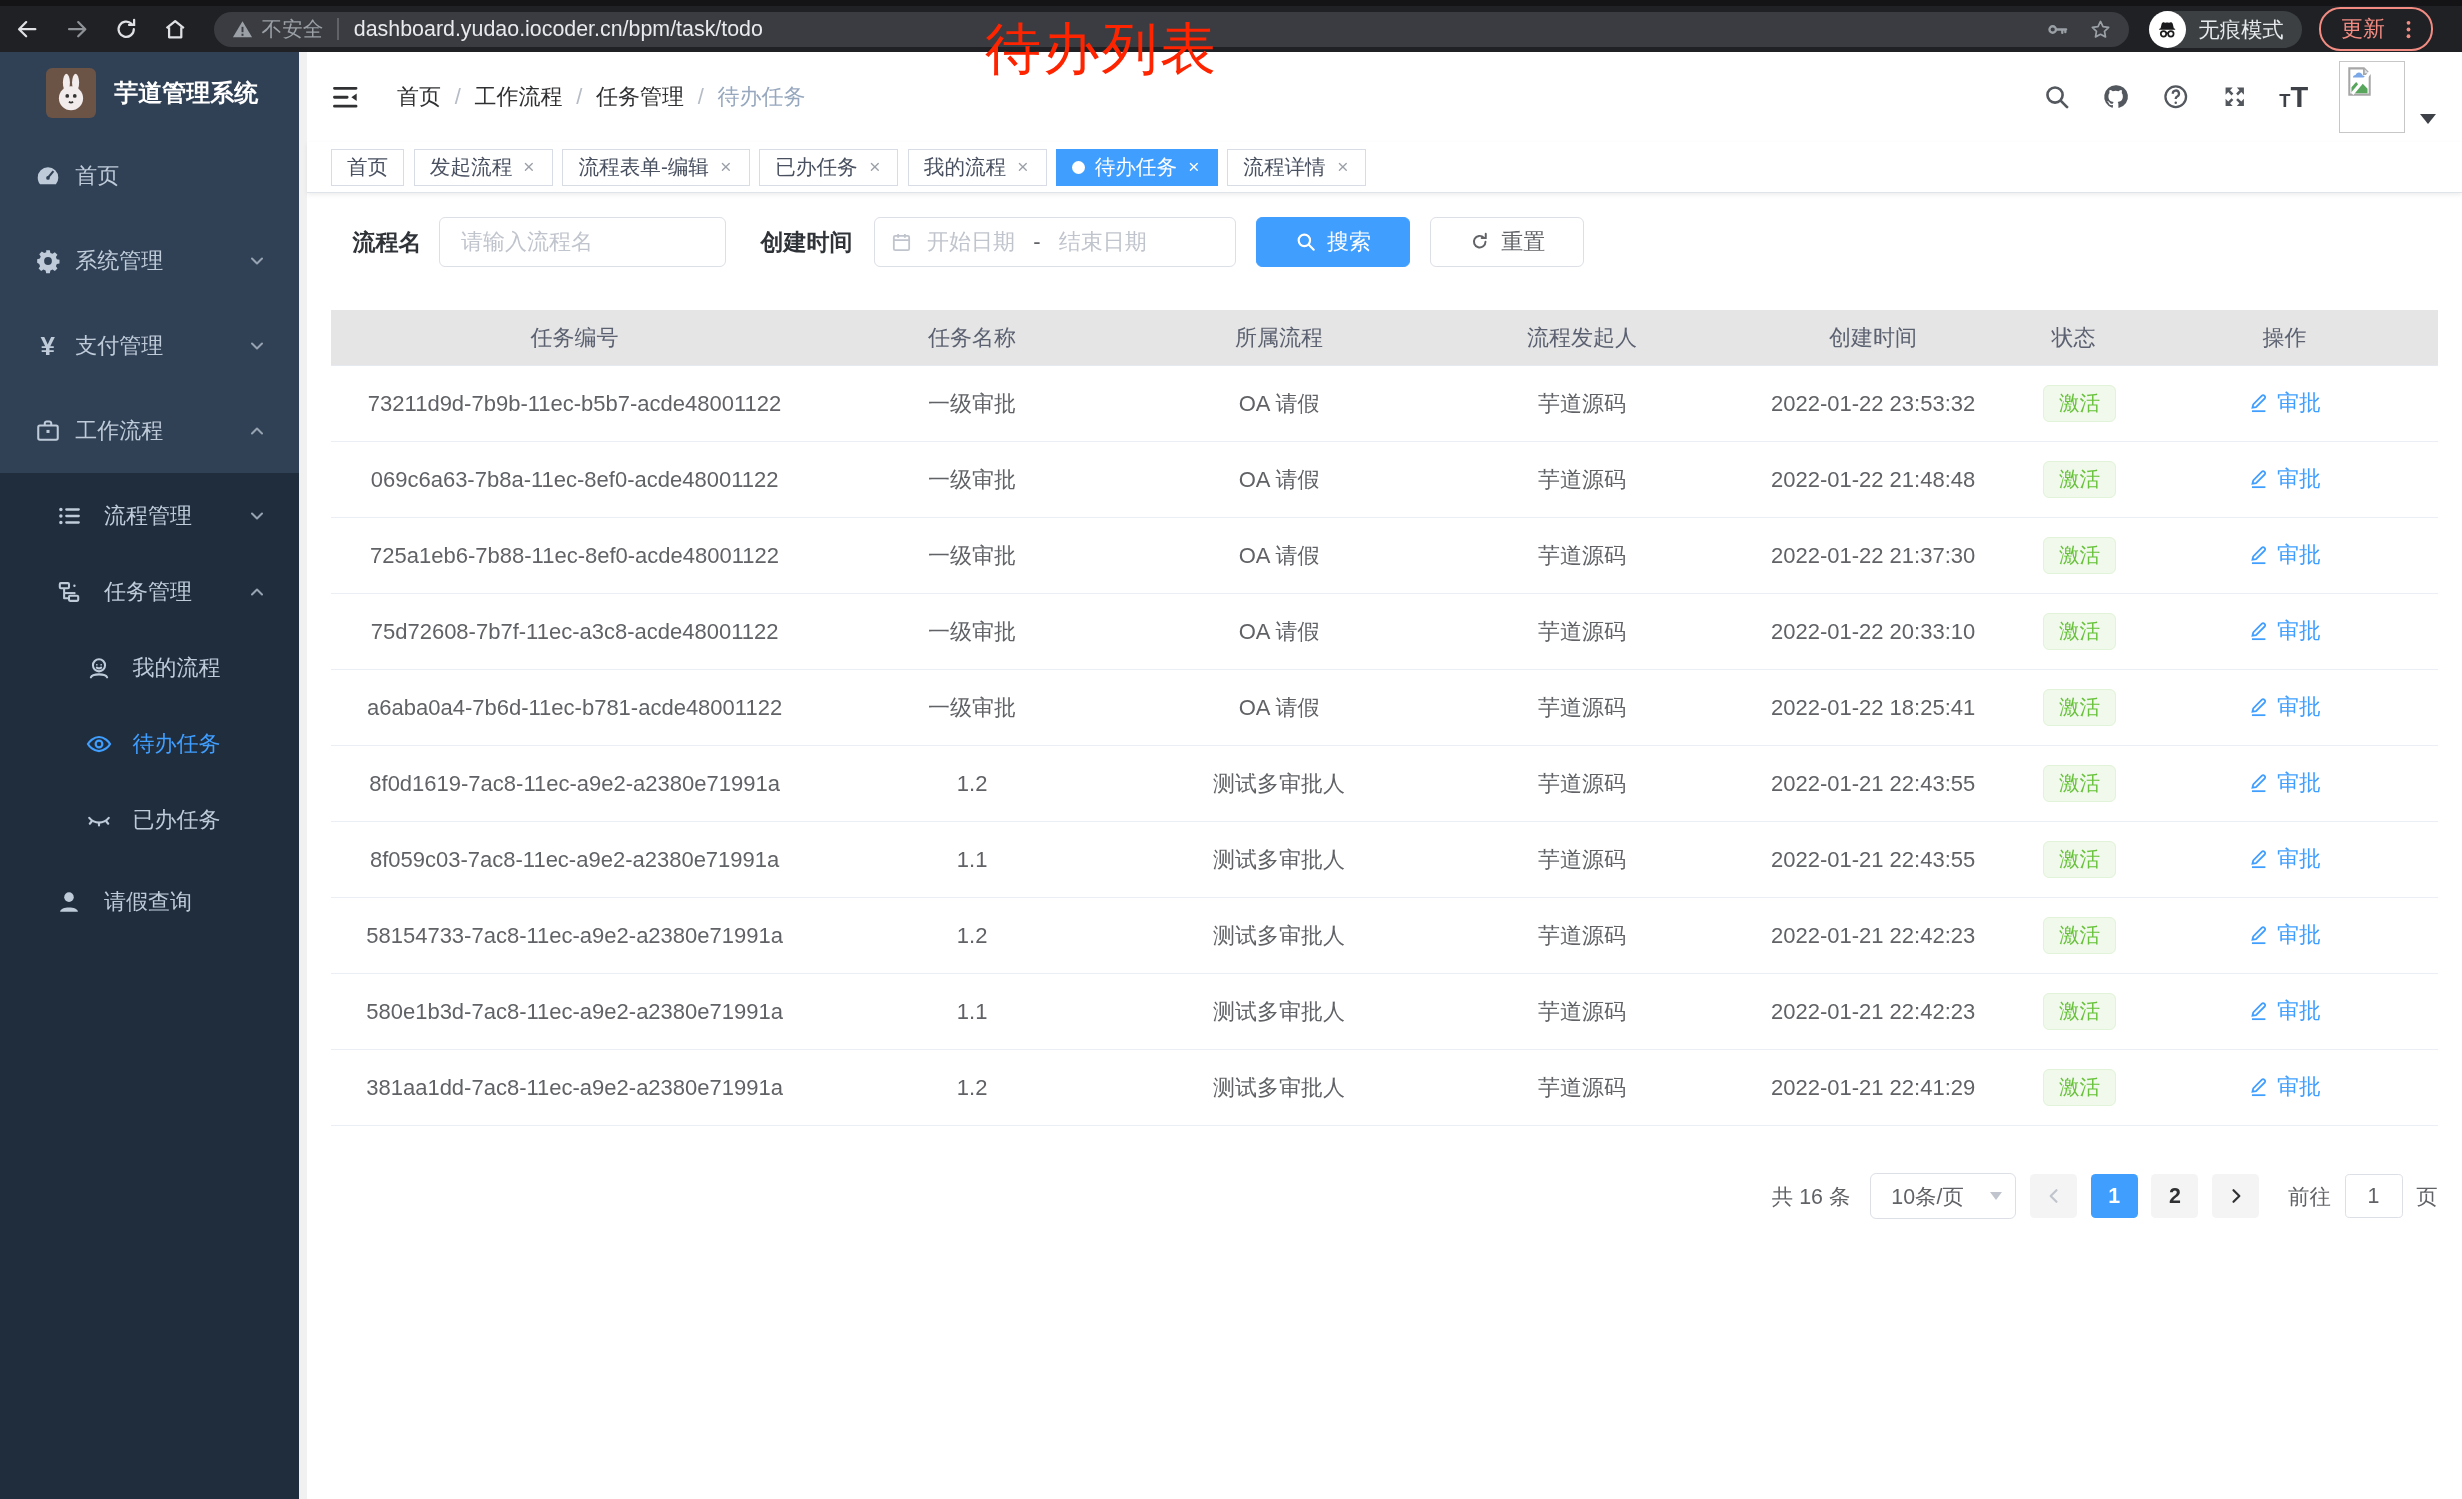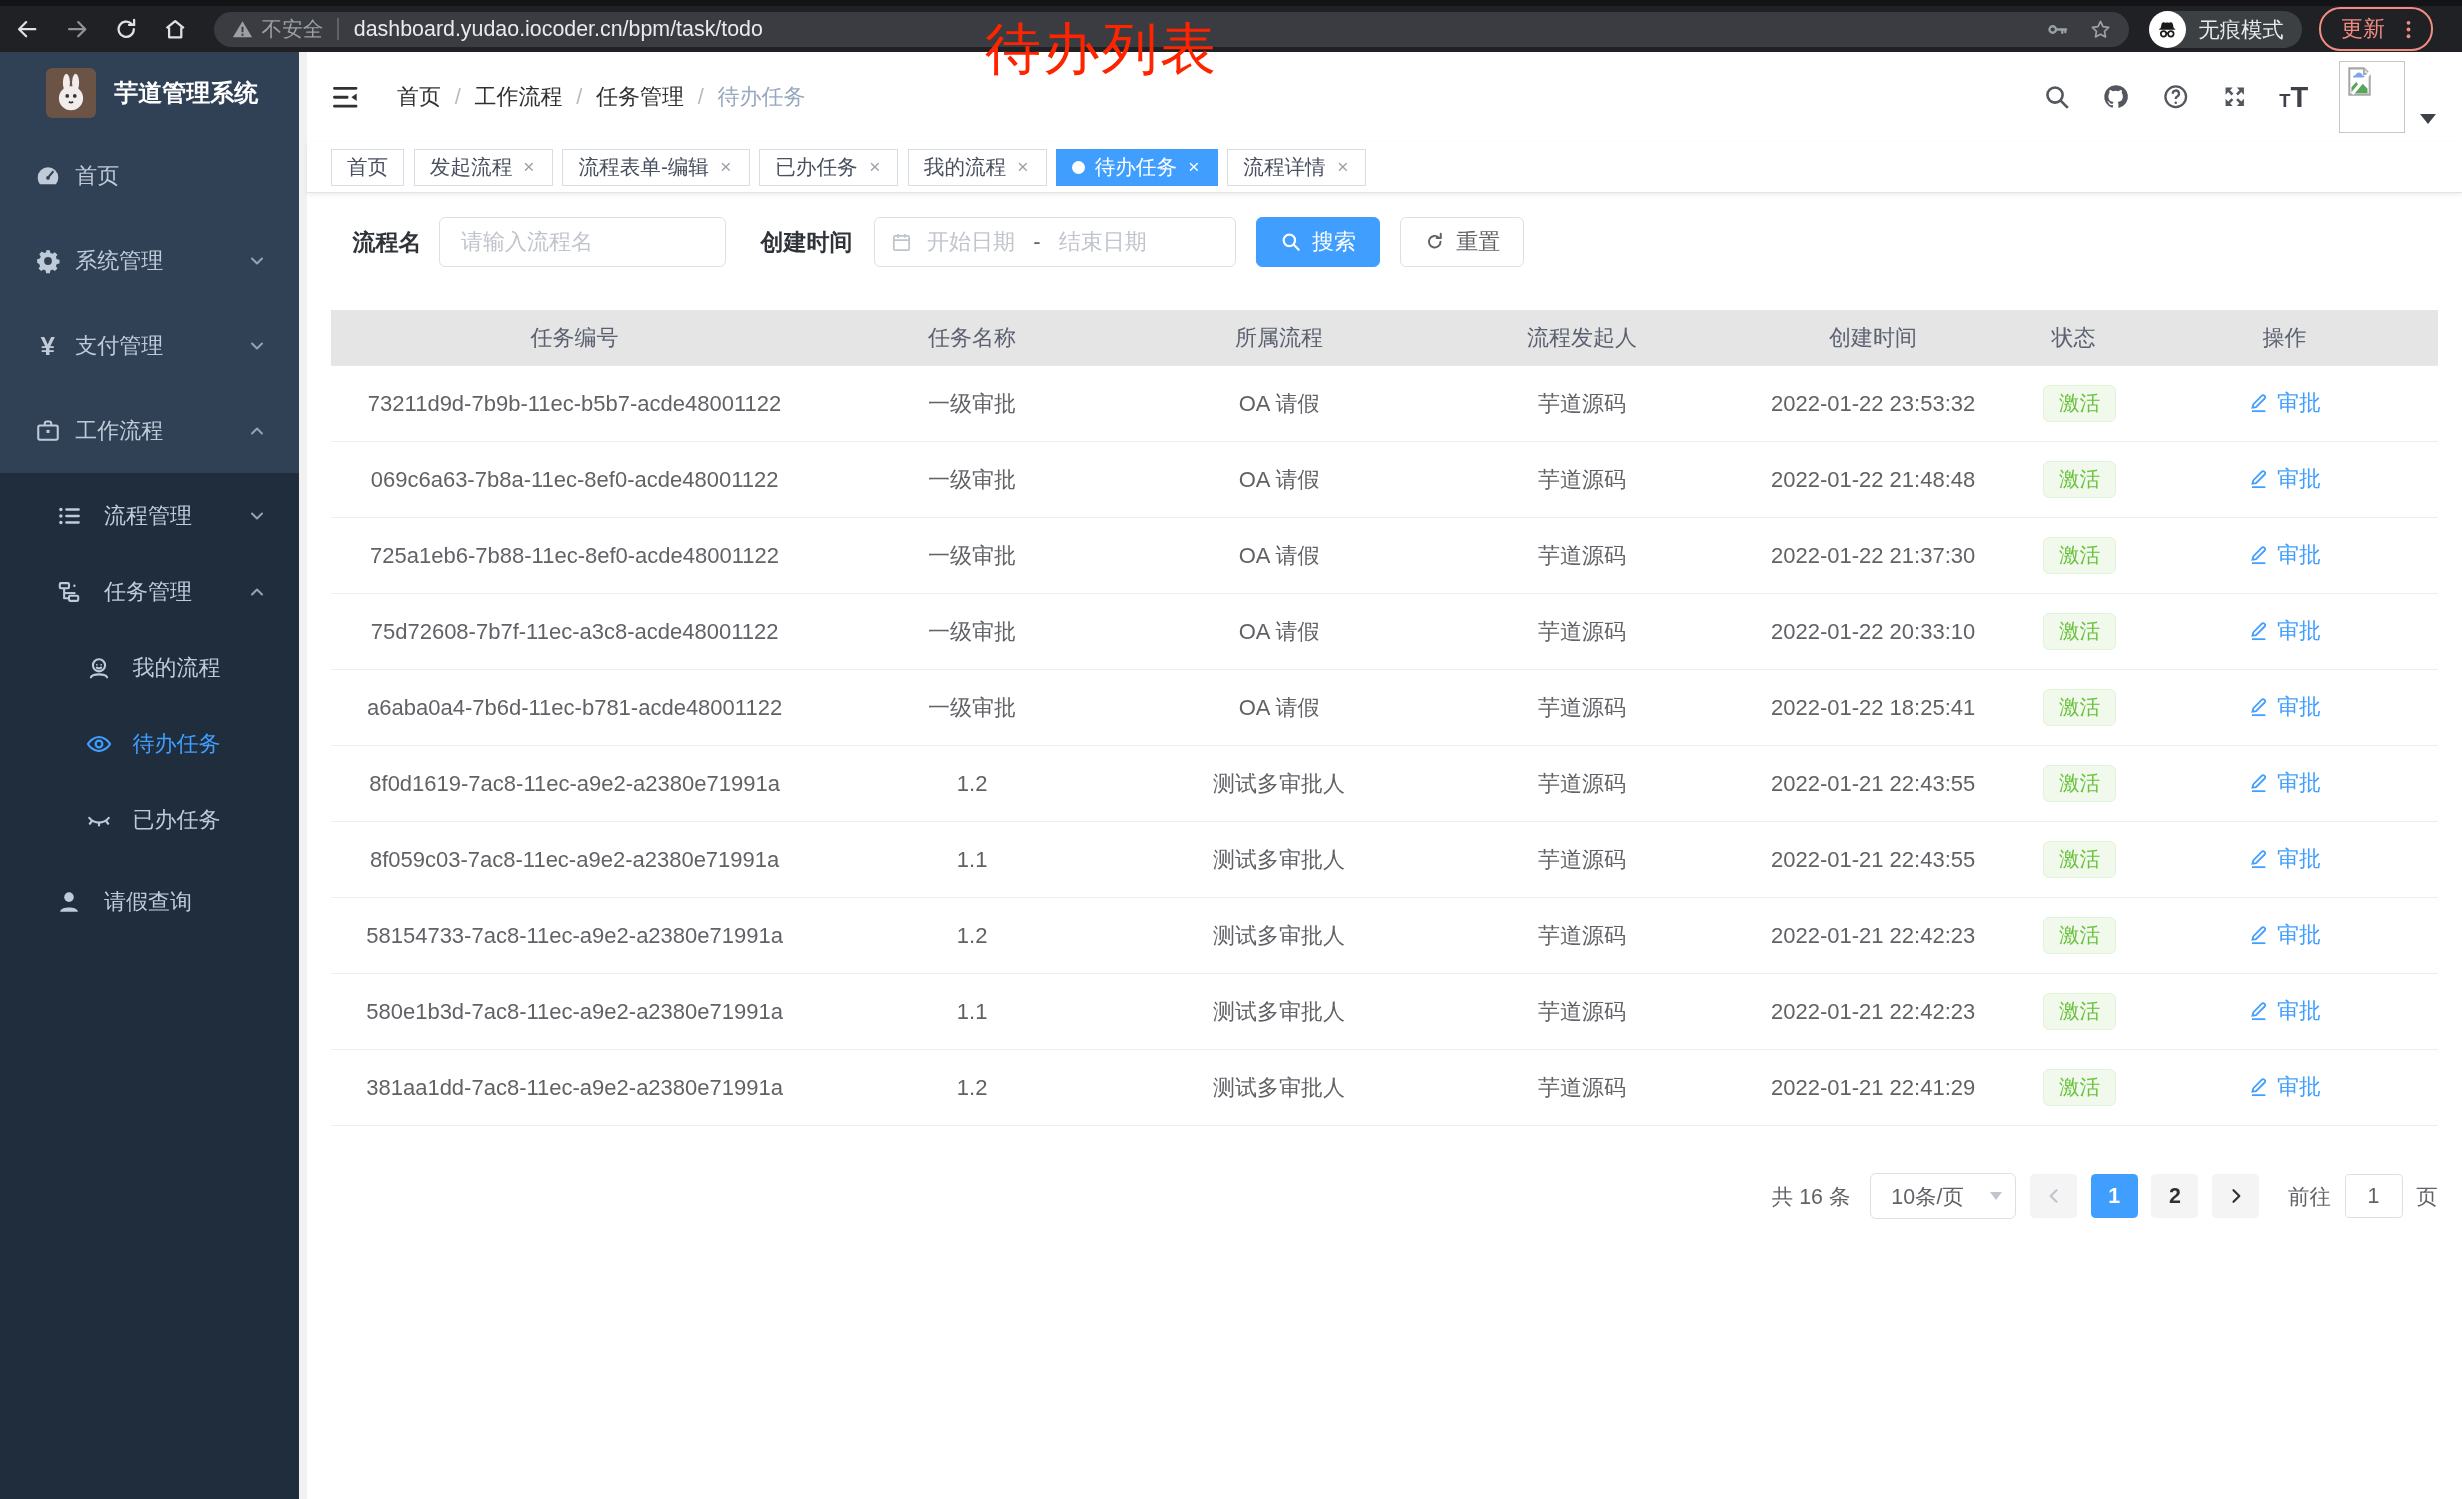--- a/index.html
+++ b/index.html
@@ -90,21 +90,21 @@
            padding:0 0 0 21.4px;color:#606266;font-size:22px;box-sizing:border-box;outline:none;
            font-family:inherit;flex:none;}
   .f-input::placeholder{color:#c0c4cc;}
   .lbl2{margin-left:35px;}
   .f-range{width:362px;height:50px;border:1.5px solid #dcdfe6;border-radius:6.1px;margin-left:21.4px;
            display:flex;align-items:center;padding:0 15.3px;box-sizing:border-box;gap:13.7px;flex:none;cursor:text;}
   .f-range svg{width:23px;height:23px;color:#c0c4cc;flex:none;}
   .ph{color:#c0c4cc;font-size:22px;}
   .range-sep{color:#606266;font-size:22px;padding:0 4.6px;}
   .btn{height:50px;display:flex;align-items:center;gap:10.7px;border-radius:6.1px;font-size:22px;
-       padding:0 23px;cursor:pointer;box-sizing:border-box;flex:none;}
+       padding:0 38px;cursor:pointer;box-sizing:border-box;flex:none;}
   .btn svg{width:21.4px;height:21.4px;}
   .btn-search{background:#409eff;color:#fff;margin-left:20px;border:1.5px solid #409eff;}
   .btn-reset{background:#fff;color:#606266;border:1.5px solid #dcdfe6;margin-left:20px;}
   
   .table{margin-top:42px;}
   .thead,.trow{display:grid;grid-template-columns:488px 307px 307px 299px 283px 118px 304px;align-items:center;text-align:center;}
   .thead{height:55px;background:#e5e5e5;color:#5b6170;font-size:22px;font-weight:normal;border-bottom:0.8px solid #e6e9f0;}
   .trow{height:75px;font-size:22px;color:#606266;border-bottom:0.8px solid #ebeef5;}
   .badge{display:inline-block;padding:7.6px 15.3px;background:#f0f9eb;border:0.8px solid #e1f3d8;border-radius:6.1px;
          color:#67c23a;font-size:20.6px;line-height:1;margin-left:12px;}

